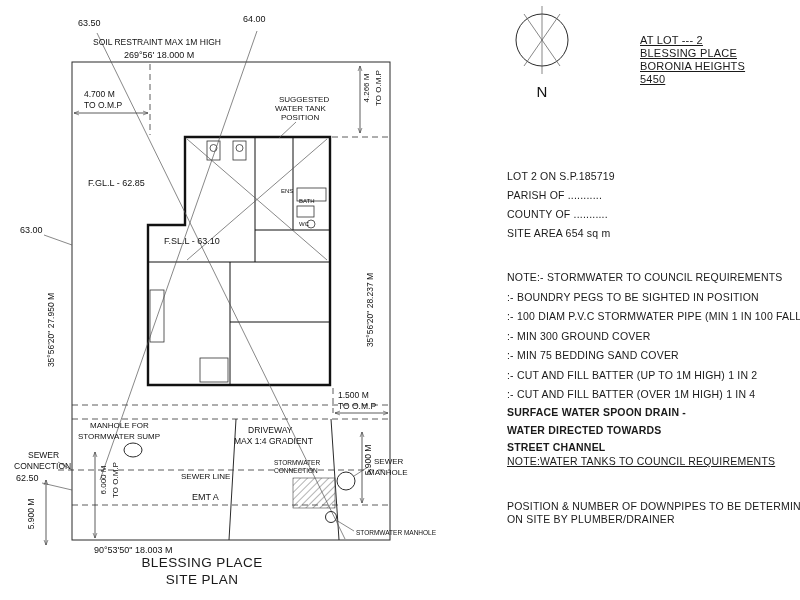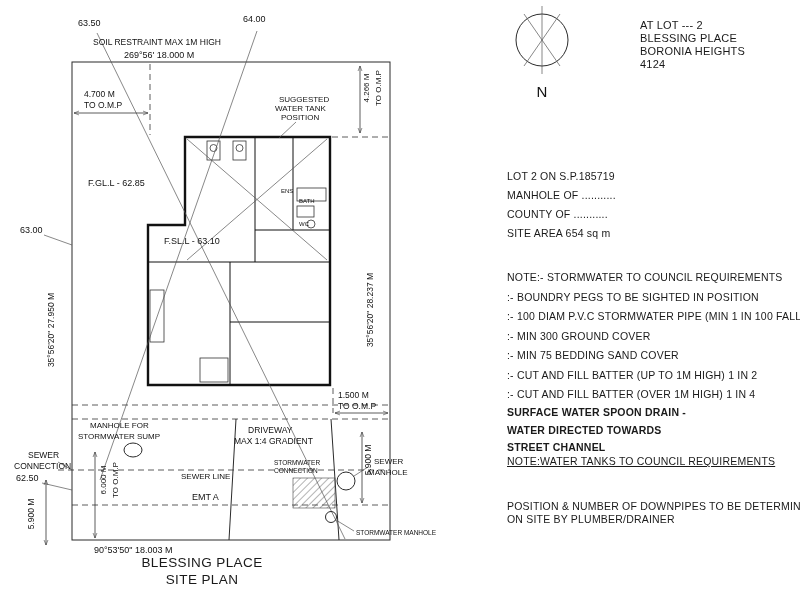--- a/index.html
+++ b/index.html
@@ -17,21 +17,21 @@
   .t6{font-size:6px}.t65{font-size:6.5px}.t8{font-size:8px}
   .t85{font-size:8.5px}.t9{font-size:9px}.t15{font-size:15px}
   .ln   { fill:none; stroke:#2b2b2b; stroke-width:1; }
   .wall { fill:none; stroke:#111; stroke-width:2.4; }
   .inwall { stroke:#111; stroke-width:1; }
   .fx   { fill:none; stroke:#333; stroke-width:0.8; }
   .thin { stroke:#555; stroke-width:0.7; }
   .dash { stroke:#333; stroke-width:0.8; stroke-dasharray:6 4; fill:none; }
   .dim  { stroke:#333; stroke-width:0.8; }
   .blk { position:absolute; font-size:10.5px; line-height:19px; letter-spacing:0.2px; white-space:nowrap; }
-  .hdr { left:640px; top:19px; font-size:11px; line-height:13px; }
+  .hdr { left:640px; top:34px; font-size:11px; line-height:13px;text-decoration:underline; }
   .prop { left:507px; top:167px; }
   .storm { left:507px; top:268px; line-height:19.5px; }
   .surf { left:507px; top:404px; line-height:17.5px;font-weight:bold; }
   .tanks { left:507px; top:452px;text-decoration:underline; }
   .down { left:507px; top:500px; line-height:13px; }
   .foot { left:112px; top:554px; width:180px; text-align:center;
           font-size:13.5px; line-height:17px; letter-spacing:0.4px; }
 </style>
 </head>
 <body>
@@ -166,26 +166,26 @@
     <text x="356" y="535" class="t65">STORMWATER MANHOLE</text>
     <text x="281" y="193" class="t6">ENS</text>
     <text x="299" y="203" class="t6">BATH</text>
     <text x="299" y="226" class="t6">WC</text>
   </svg>
 
   <div class="blk hdr">
     <div>AT LOT --- 2</div>
     <div>BLESSING PLACE</div>
     <div>BORONIA HEIGHTS</div>
-    <div>4124</div>
+    <div>5450</div>
   </div>
 
   <div class="blk prop">
     <div>LOT 2 ON S.P.185719</div>
-    <div>MANHOLE OF ...........</div>
+    <div>PARISH OF ...........</div>
     <div>COUNTY OF ...........</div>
     <div>SITE AREA 654 sq m</div>
   </div>
 
   <div class="blk storm">
     <div>NOTE:- STORMWATER TO COUNCIL REQUIREMENTS</div>
     <div>:- BOUNDRY PEGS TO BE SIGHTED IN POSITION</div>
     <div>:- 100 DIAM P.V.C STORMWATER PIPE (MIN 1 IN 100 FALL)</div>
     <div>:- MIN 300 GROUND COVER</div>
     <div>:- MIN 75 BEDDING SAND COVER</div>

